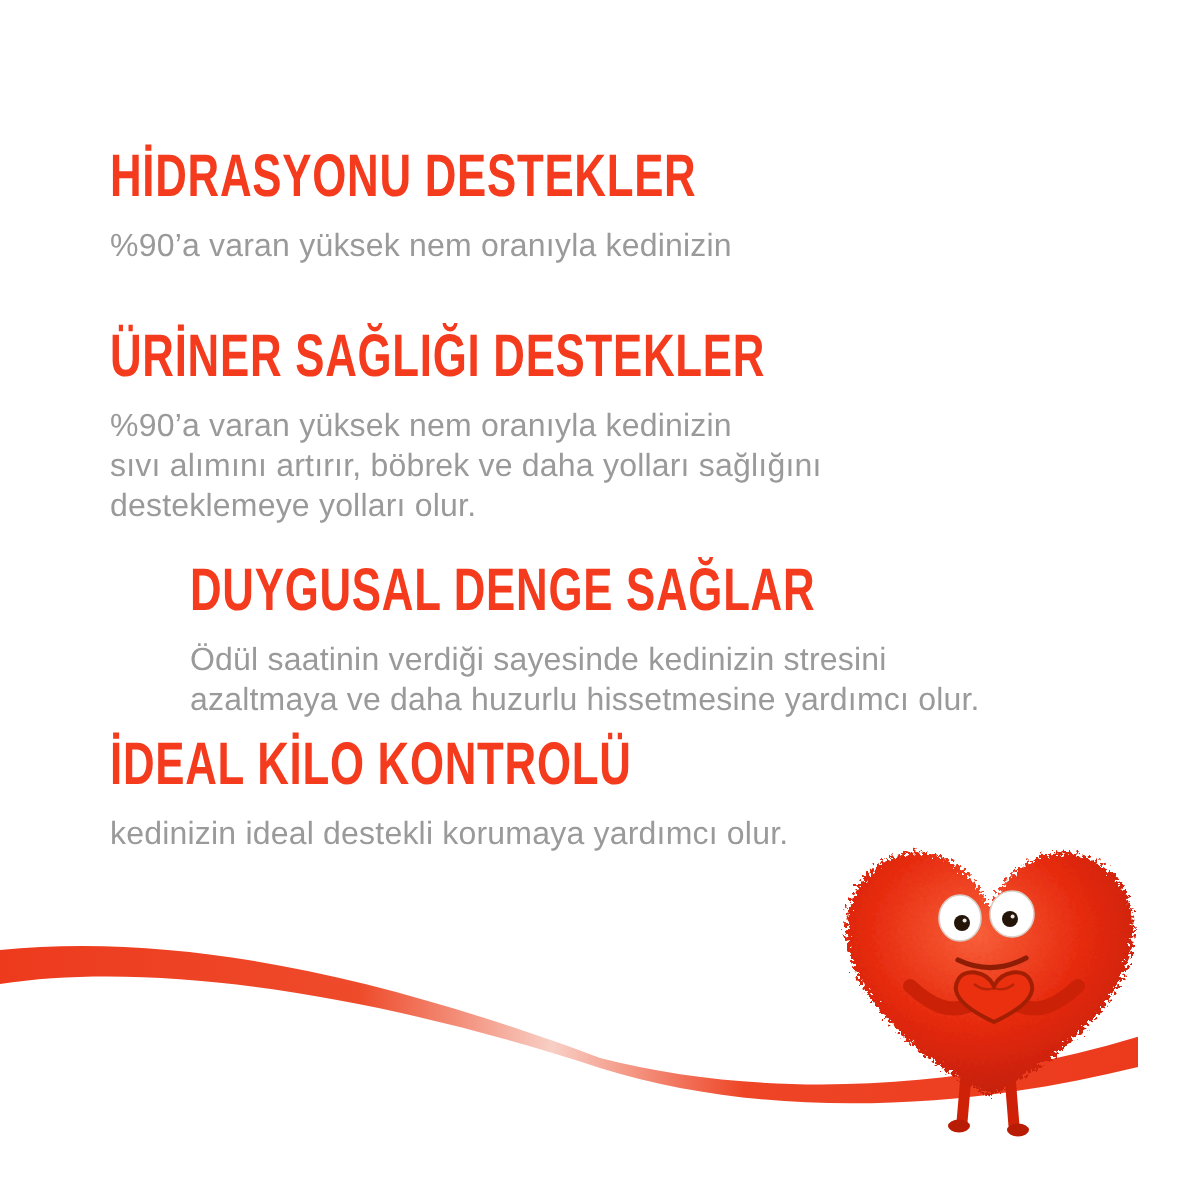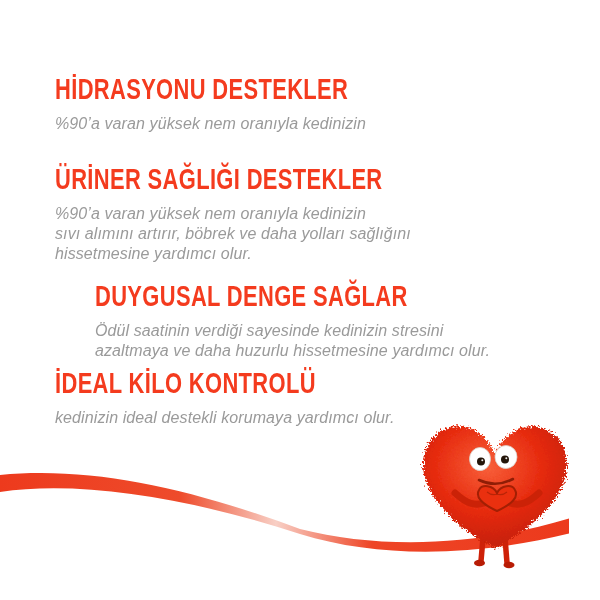--- a/index.html
+++ b/index.html
@@ -23,21 +23,20 @@
     color:var(--heading, #F43B1E);
     transform:scaleX(0.73);
     transform-origin:left center;
   }
   .section-body{
     margin:10px 0 0 0;
     font-size:16px;
     line-height:20px;
     letter-spacing:0.1px;
     color:var(--body_text, #9A9A9A);
-    font-style:italic;
   }
   .line{display:block;white-space:nowrap;}
   #sec-1{top:74px;}
   #sec-2{top:164px;}
   #sec-3{top:281px;margin-left:40px;}
   #sec-4{top:368px;}
   #wave-svg{position:absolute;left:0;top:460px;width:600px;height:115px;z-index:1;}
   #mascot-svg{position:absolute;left:413px;top:413px;width:170px;height:170px;z-index:2;}
 </style>
 </head>
@@ -50,21 +49,21 @@
     <p class="section-body">
       <span class="line">%90’a varan yüksek nem oranıyla kedinizin</span>
     </p>
   </div>
 
   <div class="section" id="sec-2">
     <h2 class="section-heading">ÜRİNER SAĞLIĞI DESTEKLER</h2>
     <p class="section-body">
       <span class="line">%90’a varan yüksek nem oranıyla kedinizin</span>
       <span class="line">sıvı alımını artırır, böbrek ve daha yolları sağlığını</span>
-      <span class="line">hissetmesine yardımcı olur.</span>
+      <span class="line">desteklemeye yolları olur.</span>
     </p>
   </div>
 
   <div class="section" id="sec-3">
     <h2 class="section-heading">DUYGUSAL DENGE SAĞLAR</h2>
     <p class="section-body">
       <span class="line">Ödül saatinin verdiği sayesinde kedinizin stresini</span>
       <span class="line">azaltmaya ve daha huzurlu hissetmesine yardımcı olur.</span>
     </p>
   </div>

